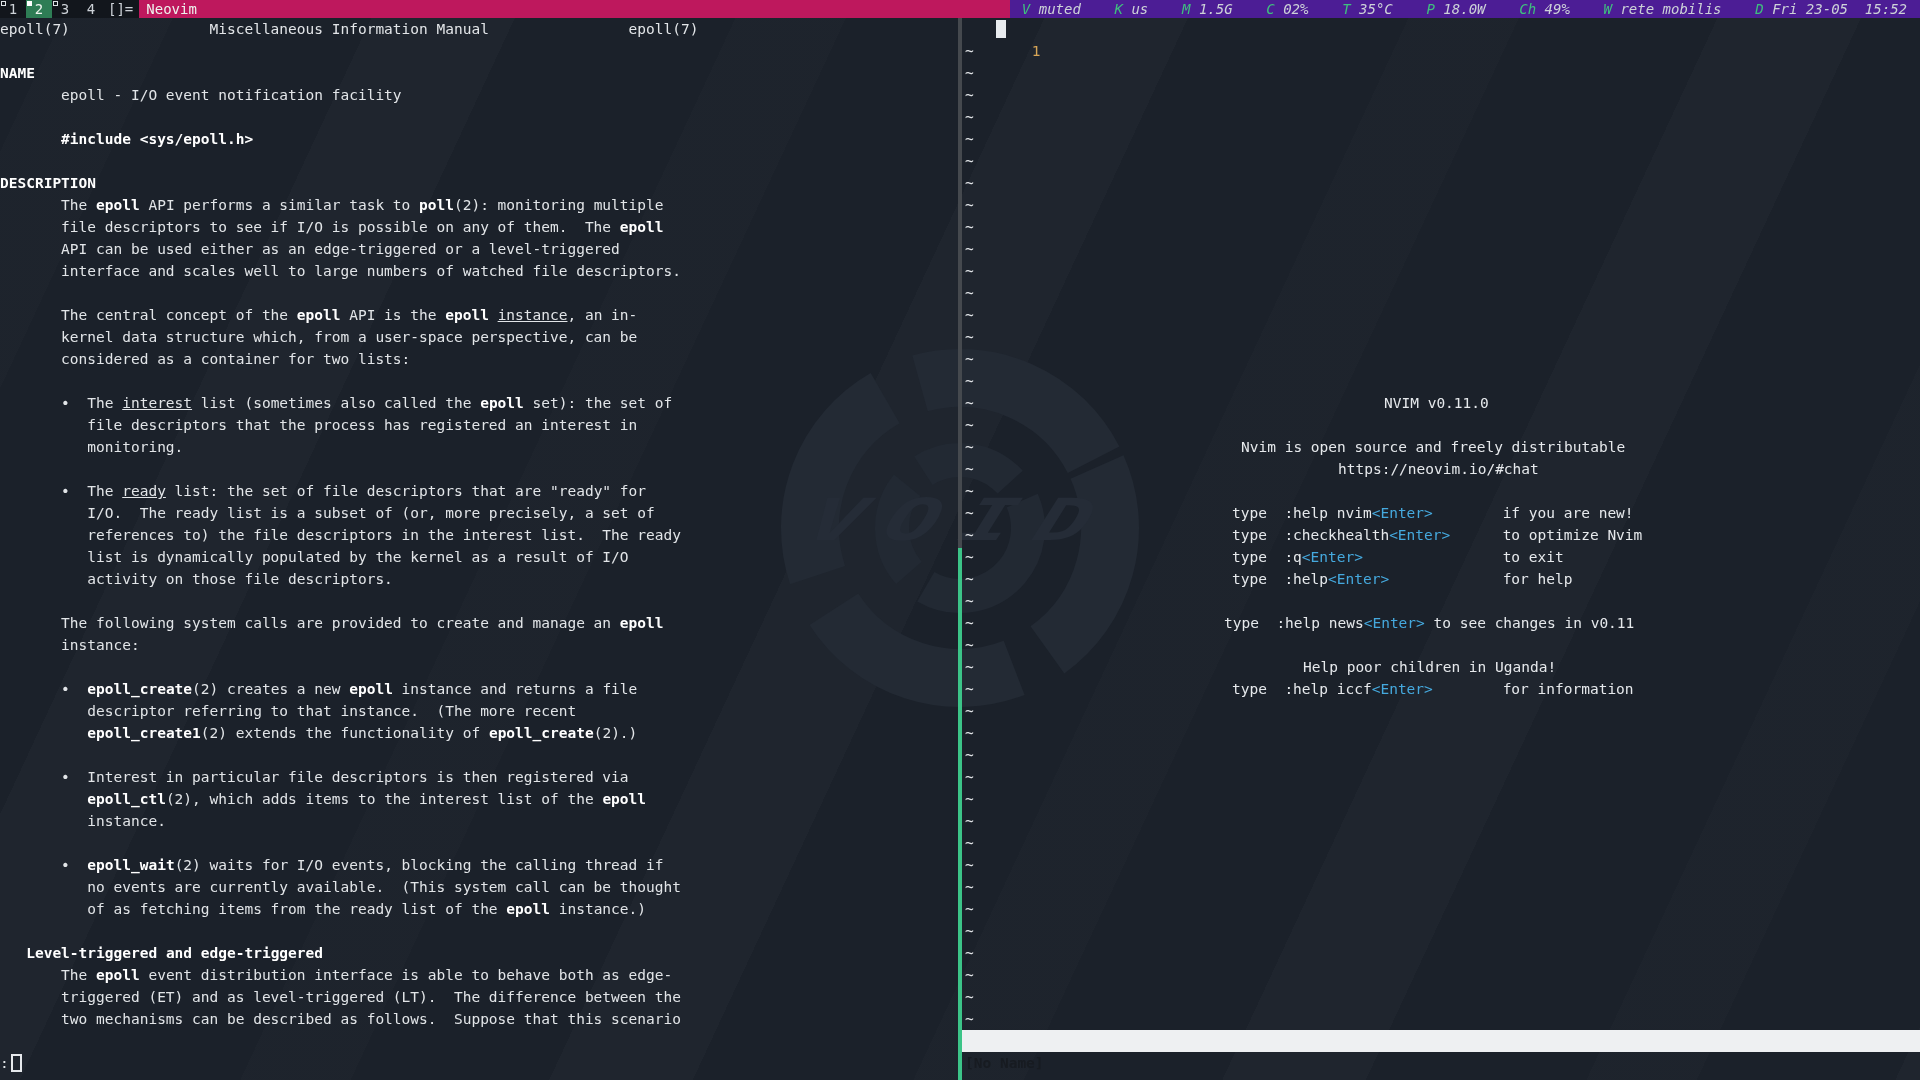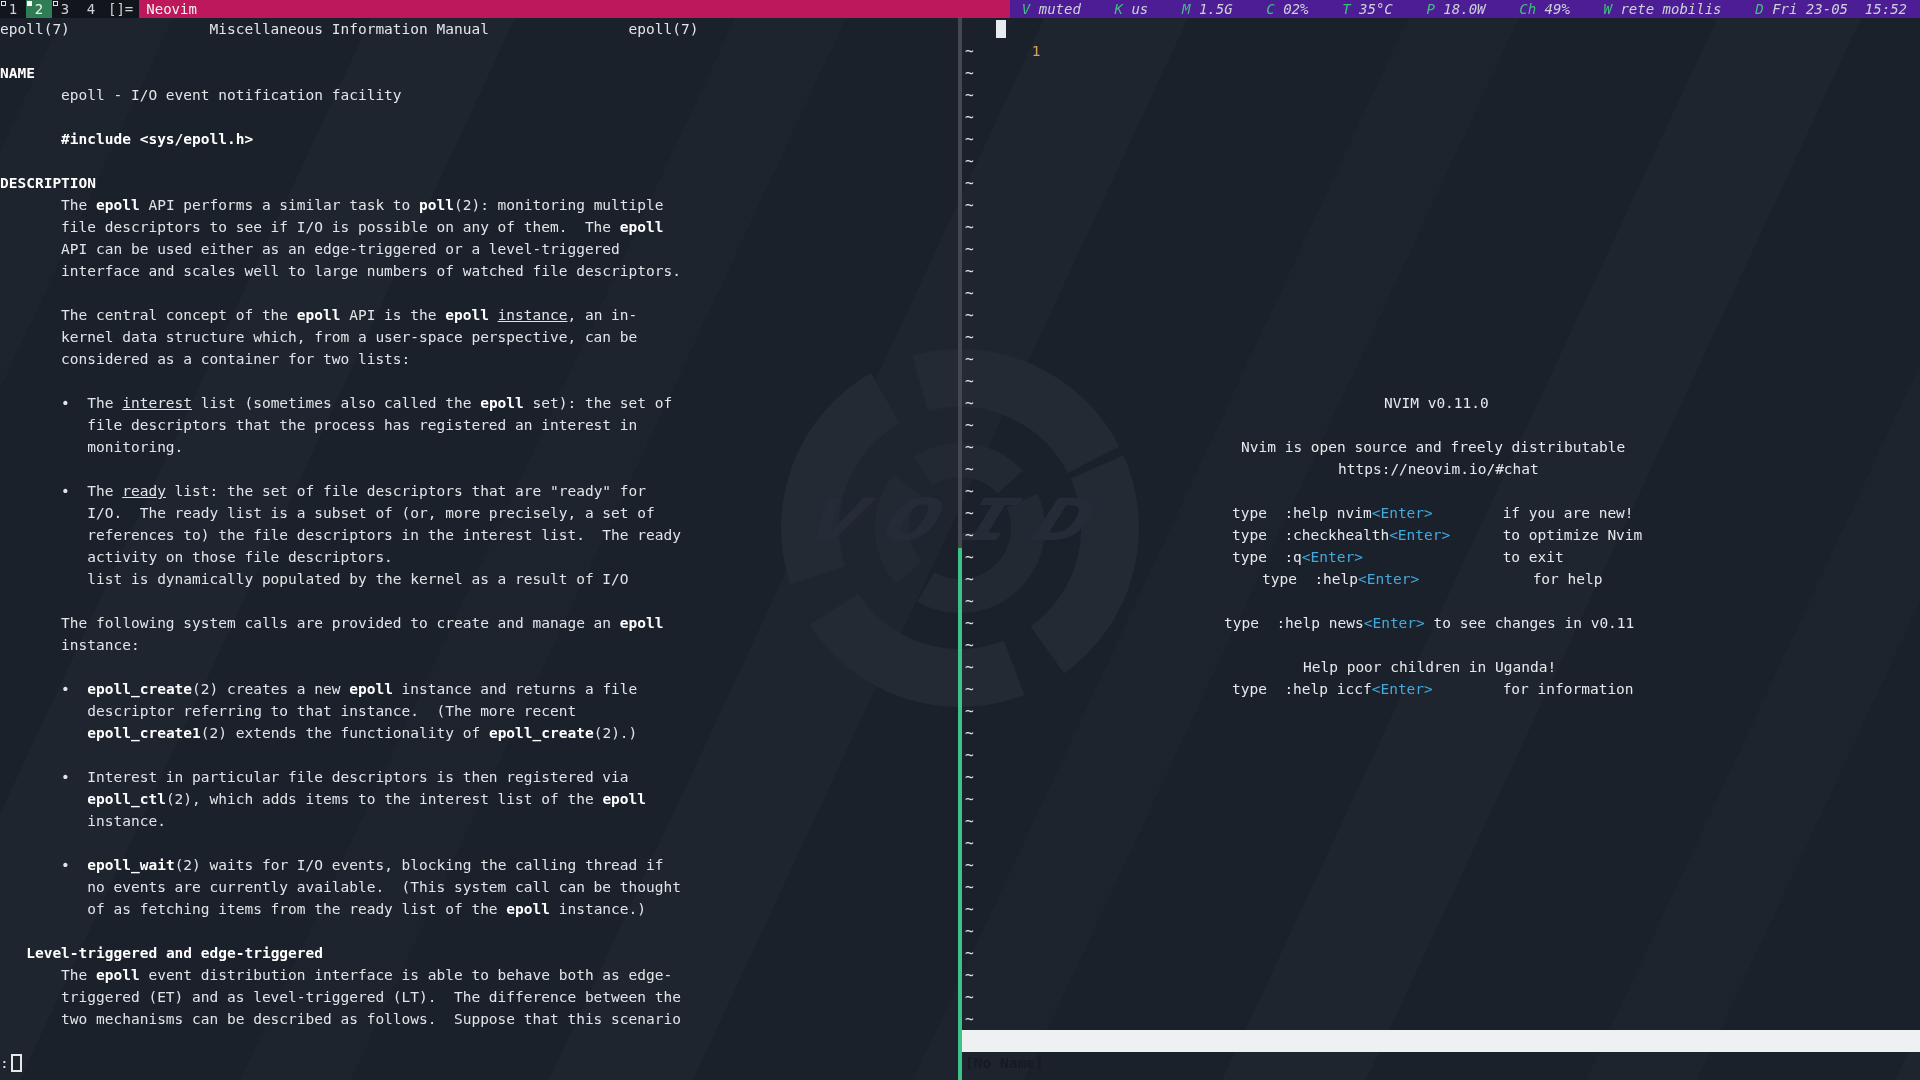--- a/index.html
+++ b/index.html
@@ -100,22 +100,22 @@
         <div class="tline"><span>       kernel data structure which, from a user-space perspective, can be</span></div>
         <div class="tline"><span>       considered as a container for two lists:</span></div>
         <div class="tline"><span></span></div>
         <div class="tline"><span>       •  The </span><span class="seg-u">interest</span><span> list (sometimes also called the </span><span class="seg-b">epoll</span><span> set): the set of</span></div>
         <div class="tline"><span>          file descriptors that the process has registered an interest in</span></div>
         <div class="tline"><span>          monitoring.</span></div>
         <div class="tline"><span></span></div>
         <div class="tline"><span>       •  The </span><span class="seg-u">ready</span><span> list: the set of file descriptors that are "ready" for</span></div>
         <div class="tline"><span>          I/O.  The ready list is a subset of (or, more precisely, a set of</span></div>
         <div class="tline"><span>          references to) the file descriptors in the interest list.  The ready</span></div>
+        <div class="tline"><span>          list is dynamically populated by the kernel as a result of I/O</span></div>
         <div class="tline"><span>          activity on those file descriptors.</span></div>
-        <div class="tline"><span>          list is dynamically populated by the kernel as a result of I/O</span></div>
         <div class="tline"><span></span></div>
         <div class="tline"><span>       The following system calls are provided to create and manage an </span><span class="seg-b">epoll</span></div>
         <div class="tline"><span>       instance:</span></div>
         <div class="tline"><span></span></div>
         <div class="tline"><span>       •  </span><span class="seg-b">epoll_create</span><span>(2) creates a new </span><span class="seg-b">epoll</span><span> instance and returns a file</span></div>
         <div class="tline"><span>          descriptor referring to that instance.  (The more recent</span></div>
         <div class="tline"><span>          </span><span class="seg-b">epoll_create1</span><span>(2) extends the functionality of </span><span class="seg-b">epoll_create</span><span>(2).)</span></div>
         <div class="tline"><span></span></div>
         <div class="tline"><span>       •  Interest in particular file descriptors is then registered via</span></div>
         <div class="tline"><span>          </span><span class="seg-b">epoll_ctl</span><span>(2), which adds items to the interest list of the </span><span class="seg-b">epoll</span></div>
@@ -191,21 +191,21 @@
         <div class="tline">~</div>
         <div class="tline">~</div>
       </div>
     <div class="nv-intro">
         <div class="msg tline" style="top: 374px; left: 422px; text-align: center;"><span>NVIM v0.11.0</span></div>
         <div class="msg tline" style="top: 418px; left: 279px; text-align: right;"><span>Nvim is open source and freely distributable</span></div>
         <div class="msg tline" style="top: 440px; left: 368px; margin-left: 8px;"><span>https://neovim.io/#chat</span></div>
         <div class="msg tline" style="top: 484px; left: 270px;"><span>type  :help nvim</span><span class="seg-cy">&lt;Enter&gt;</span><span>        if you are new!</span></div>
         <div class="msg tline" style="top: 506px; left: 270px;"><span>type  :checkhealth</span><span class="seg-cy">&lt;Enter&gt;</span><span>      to optimize Nvim</span></div>
         <div class="msg tline" style="top: 528px; left: 270px;"><span>type  :q</span><span class="seg-cy">&lt;Enter&gt;</span><span>                to exit</span></div>
-        <div class="msg tline" style="top: 550px; left: 270px; margin-left: 30px;"><span>type  :help</span><span class="seg-cy">&lt;Enter&gt;</span><span>             for help</span></div>
+        <div class="msg tline" style="top: 550px; left: 270px;"><span>type  :help</span><span class="seg-cy">&lt;Enter&gt;</span><span>             for help</span></div>
         <div class="msg tline" style="top: 594px; left: 262px;"><span>type  :help news</span><span class="seg-cy">&lt;Enter&gt;</span><span> to see changes in v0.11</span></div>
         <div class="msg tline" style="top: 638px; left: 341px;"><span>Help poor children in Uganda!</span></div>
         <div class="msg tline" style="top: 660px; left: 270px;"><span>type  :help iccf</span><span class="seg-cy">&lt;Enter&gt;</span><span>        for information</span></div>
       </div>
     <div class="nv-statusline">
       <span class="file">[No Name]</span>
       <span class="ruler">0,0-1</span>
       
     </div>
   </div>

